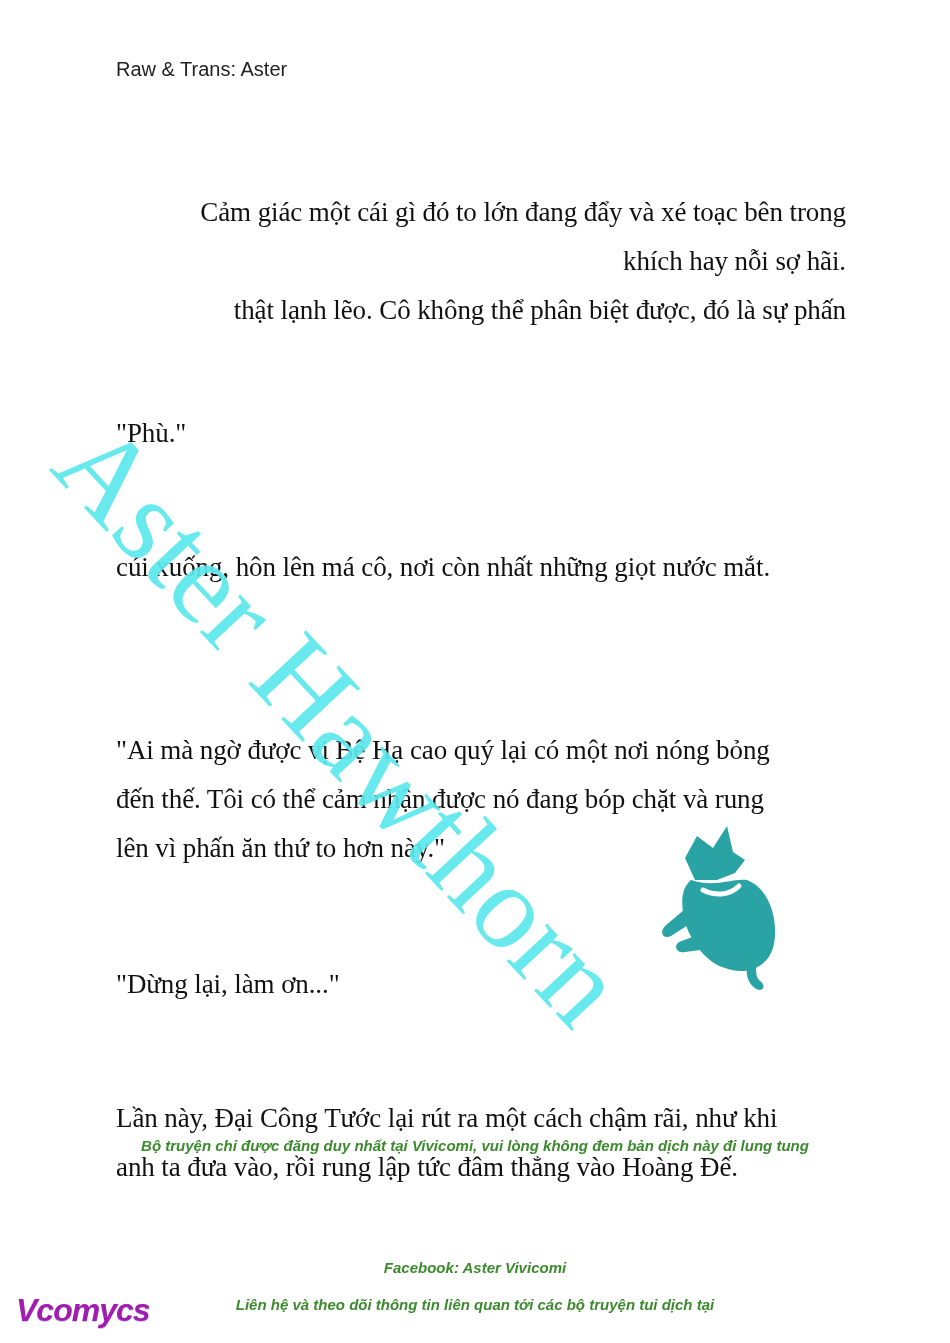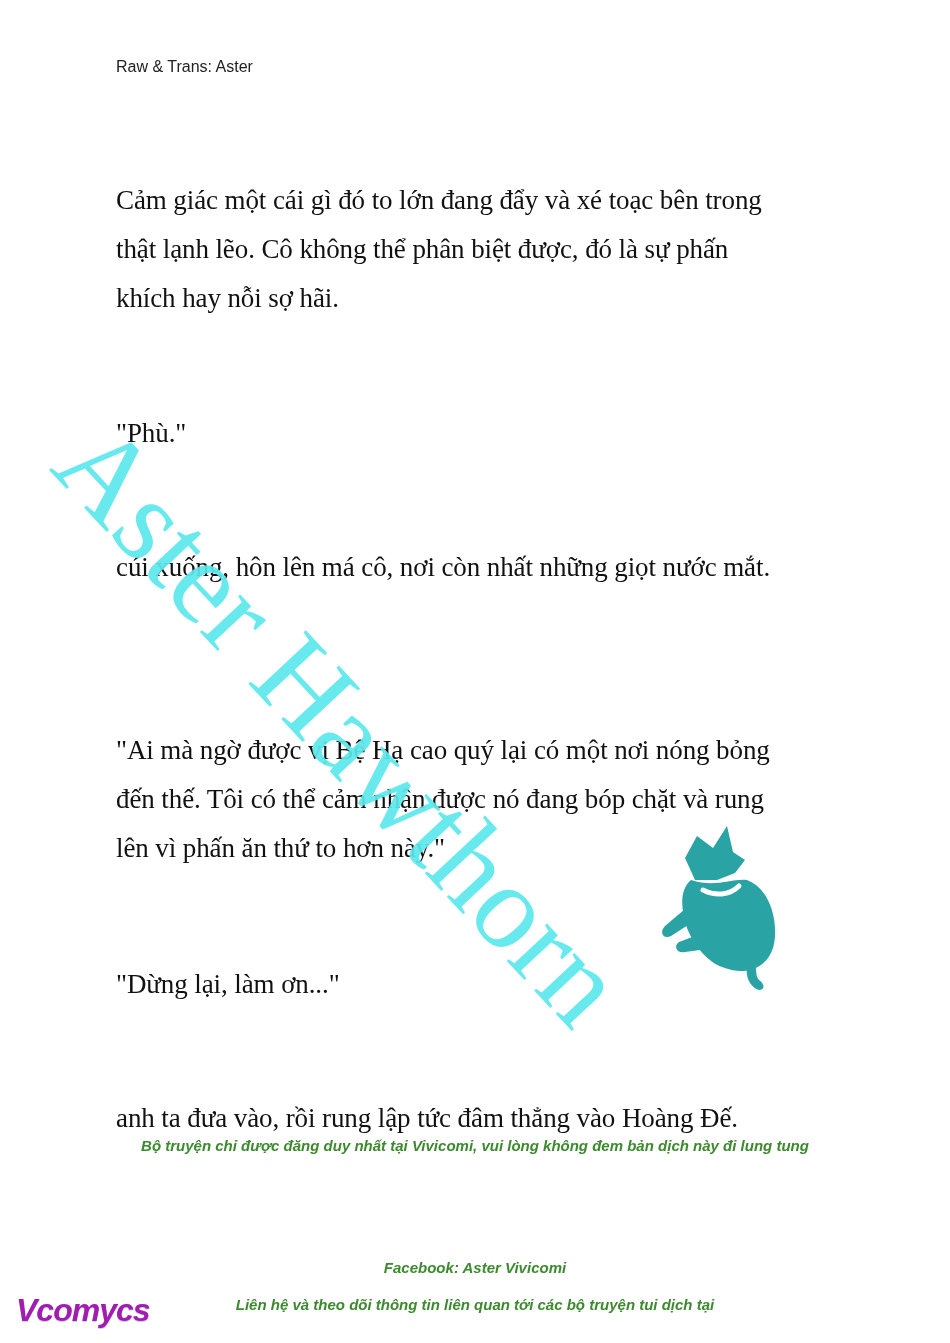--- a/index.html
+++ b/index.html
@@ -2,21 +2,21 @@
 <html><head>
 <meta charset="utf-8">
 <style>
   html, body { margin:0; padding:0; }
   body {
     width:950px; height:1343px; background:#ffffff; position:relative; overflow:hidden;
     font-family:"Liberation Serif", serif; color:#111;
   }
   .header {
     position:absolute; left:116px; top:58px;
-    font-family:"Liberation Sans", sans-serif; font-size:16px; color:#222;
+    font-family:"Liberation Sans", sans-serif; font-size:20px; color:#222;
   }
   .para {
     position:absolute; left:116px; width:730px;
     font-size:27px; line-height:49px; color:#111; letter-spacing:-0.1px;
   }
   .watermark {
     position:absolute; left:128px; top:395px;
     font-family:"Liberation Serif", serif; font-size:120px; color:#5ce8ec;
     transform-origin:0 0; transform:rotate(47deg);
     white-space:nowrap; opacity:0.92; pointer-events:none;
@@ -32,24 +32,24 @@
     font-family:"Liberation Sans", sans-serif; font-style:italic; font-weight:bold;
     font-size:32px; color:#a21caf; letter-spacing:-1px;
     text-shadow:0 1px 0 #c7d2ea;
   }
 </style>
 </head>
 <body>
 
 <div class="header">Raw &amp; Trans: Aster</div>
 
-<div class="para" style="top:176px;">
+<div class="para" style="top:188px;text-align:right;">
   <div>Cảm giác một cái gì đó to lớn đang đẩy và xé toạc bên trong</div>
+  <div>khích hay nỗi sợ hãi.</div>
   <div>thật lạnh lẽo. Cô không thể phân biệt được, đó là sự phấn</div>
-  <div>khích hay nỗi sợ hãi.</div>
 </div>
 
 <div class="para" style="top:409px;">
   <div>"Phù."</div>
 </div>
 
 <div class="para" style="top:543px;">
   <div>cúi xuống, hôn lên má cô, nơi còn nhất những giọt nước mắt.</div>
 </div>
 
@@ -57,20 +57,21 @@
   <div>"Ai mà ngờ được vị Bệ Hạ cao quý lại có một nơi nóng bỏng</div>
   <div>đến thế. Tôi có thể cảm nhận được nó đang bóp chặt và rung</div>
   <div>lên vì phấn ăn thứ to hơn này."</div>
 </div>
 
 <div class="para" style="top:960px;">
   <div>"Dừng lại, làm ơn..."</div>
 </div>
 
 <div class="para" style="top:1094px;">
+  <div>Lần này, Đại Công Tước lại rút ra một cách chậm rãi, như khi</div>
   <div>anh ta đưa vào, rồi rung lập tức đâm thẳng vào Hoàng Đế.</div>
 </div>
 
 <div class="watermark">Aster Hawthorn</div>
 
 <svg class="cat" viewBox="0 0 125 175">
   <g fill="#2aa3a5">
 
     <path d="M30 40 L42 18 L58 30 L72 8 L78 34 L90 42 L80 55 L62 62 L40 62 Z"></path>
 

